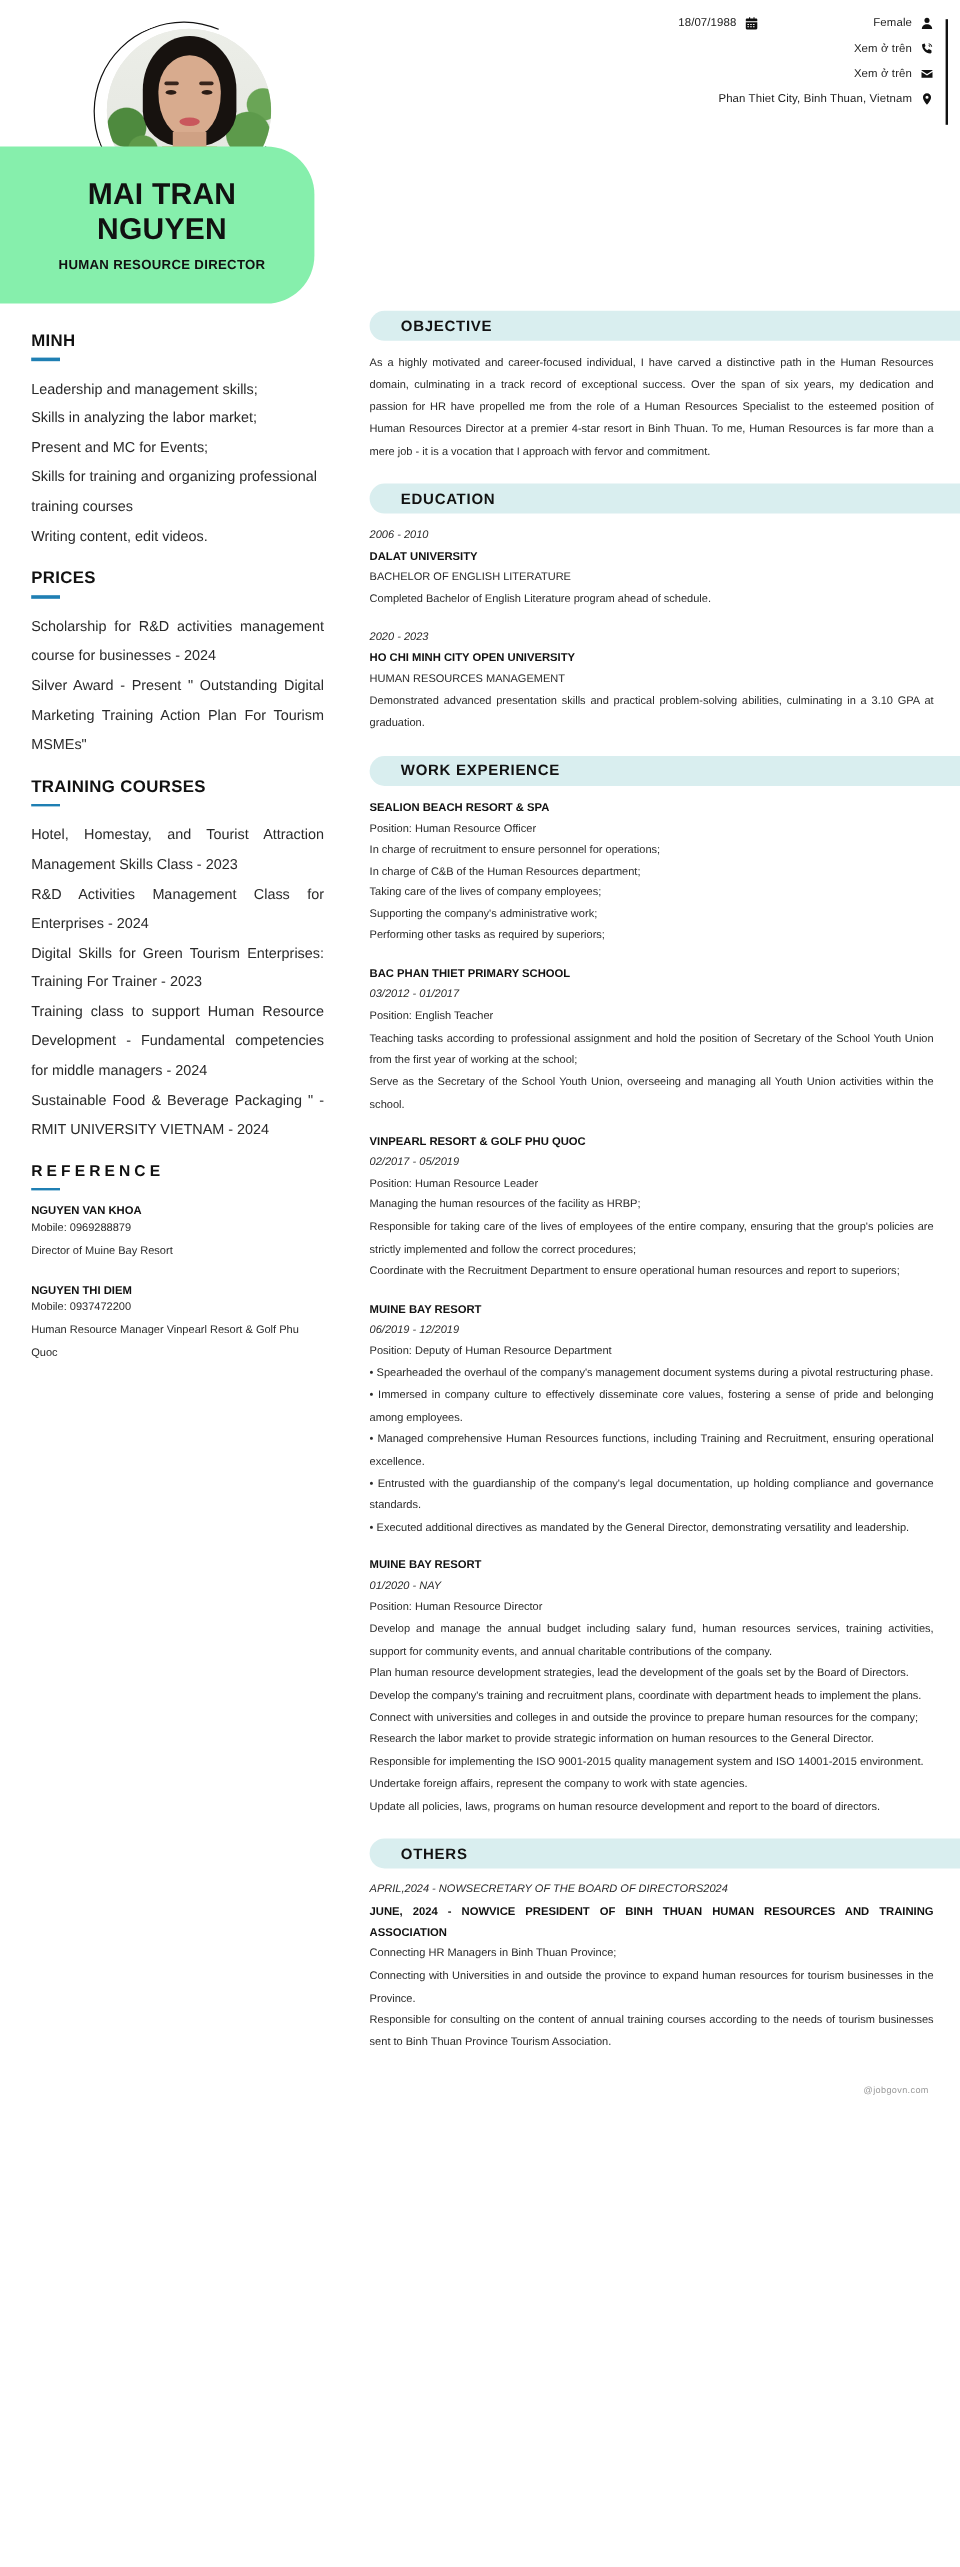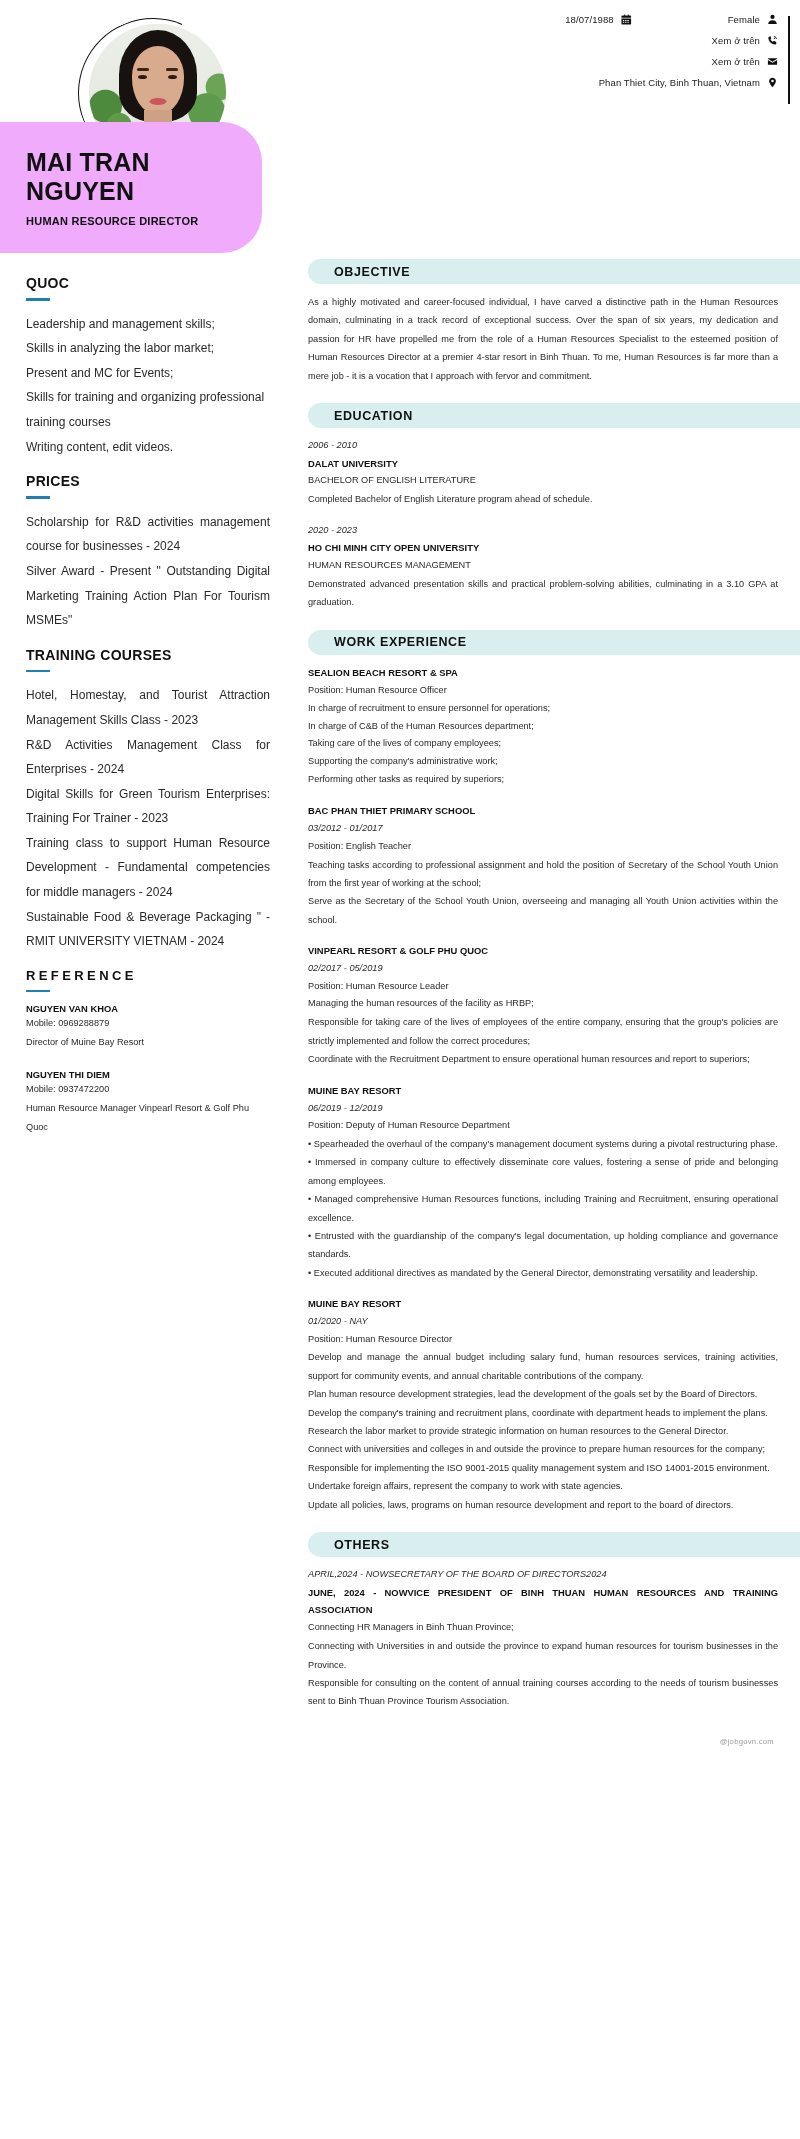--- a/index.html
+++ b/index.html
@@ -167,23 +167,24 @@
     width: 46px; height: 9px;
     background: #c9a14b;
     border-radius: 0 0 12px 12px;
   }
 
   
   .name-block {
     position: relative;
     margin-top: 10px;
     width: 262px;
-    background: #f0abfc;
+    background: #86efac;
     border-radius: 0 40px 40px 0;
     padding: 26px 18px 26px 26px;
+    text-align: center;
   }
   .name {
     font-size: 25px;
     font-weight: bold;
     line-height: 1.16;
     letter-spacing: .2px;
     color: #111;
   }
   .role {
     margin-top: 9px;
@@ -371,21 +372,21 @@
       <div>NGUYEN</div>
     </div>
     <div class="role">HUMAN RESOURCE DIRECTOR</div>
   </div>
 
   <div class="cols">
 
     <div class="left-col">
 
       <div class="l-sec">
-        <div class="l-head">QUOC</div>
+        <div class="l-head">MINH</div>
         <div class="l-rule"></div>
         <div class="l-item">Leadership and management skills;</div>
         <div class="l-item">Skills in analyzing the labor market;</div>
         <div class="l-item">Present and MC for Events;</div>
         <div class="l-item">Skills for training and organizing professional training courses</div>
         <div class="l-item">Writing content, edit videos.</div>
       </div>
 
       <div class="l-sec">
         <div class="l-head">PRICES</div>
@@ -497,22 +498,22 @@
             <div class="p">• Executed additional directives as mandated by the General Director, demonstrating versatility and leadership.</div>
           </div>
 
           <div class="entry">
             <div class="bd">MUINE BAY RESORT</div>
             <div class="it">01/2020 - NAY</div>
             <div class="wline">Position: Human Resource Director</div>
             <div class="p">Develop and manage the annual budget including salary fund, human resources services, training activities, support for community events, and annual charitable contributions of the company.</div>
             <div class="p">Plan human resource development strategies, lead the development of the goals set by the Board of Directors.</div>
             <div class="p">Develop the company's training and recruitment plans, coordinate with department heads to implement the plans.</div>
+            <div class="p">Connect with universities and colleges in and outside the province to prepare human resources for the company;</div>
             <div class="p">Research the labor market to provide strategic information on human resources to the General Director.</div>
-            <div class="p">Connect with universities and colleges in and outside the province to prepare human resources for the company;</div>
             <div class="p">Responsible for implementing the ISO 9001-2015 quality management system and ISO 14001-2015 environment.</div>
             <div class="p">Undertake foreign affairs, represent the company to work with state agencies.</div>
             <div class="p">Update all policies, laws, programs on human resource development and report to the board of directors.</div>
           </div>
 
         </div>
       </div>
 
       <div class="r-sec">
         <div class="r-head">

